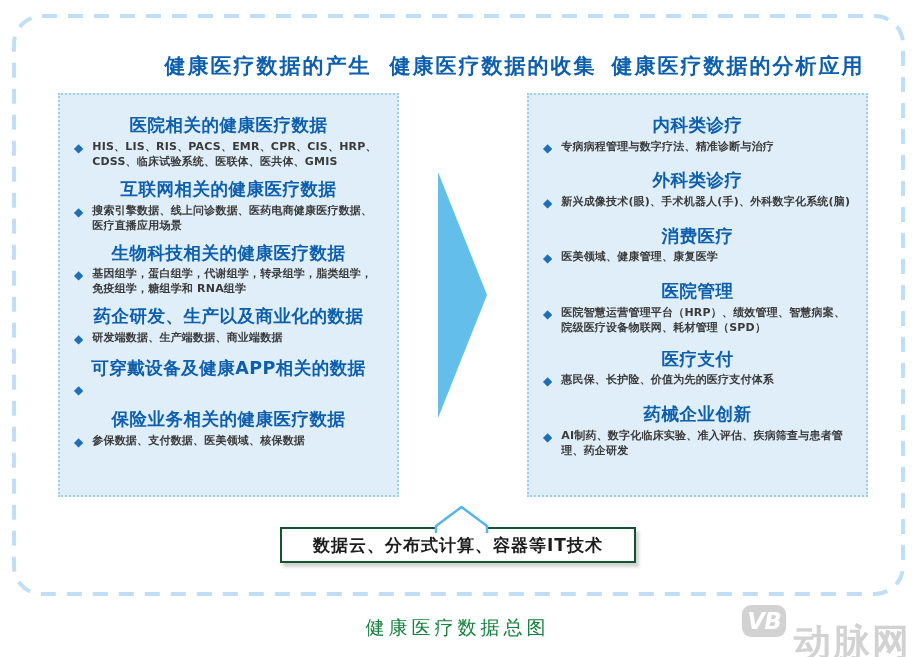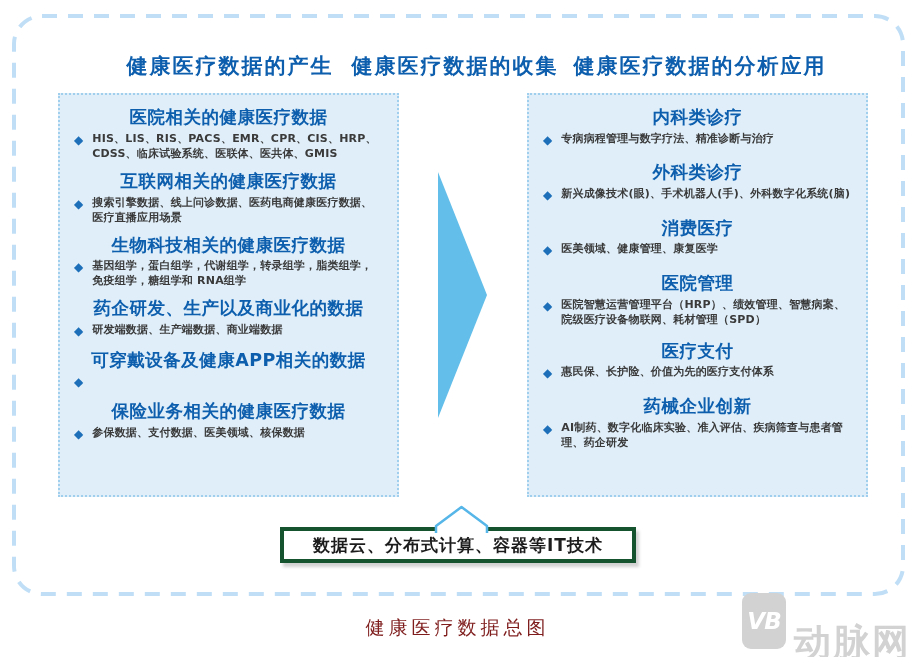--- a/index.html
+++ b/index.html
@@ -3,57 +3,57 @@
 <meta charset="utf-8">
 <style>
   html,body{margin:0;padding:0;background:#fff;}
   .canvas{
     position:relative;width:915px;height:657px;background:#fff;overflow:hidden;
     font-family:"DejaVu Sans","Liberation Sans",sans-serif;
   }
   .outer-border{position:absolute;left:12px;top:14px;}
   .top-header{
     position:absolute;top:52px;transform:translateX(-50%);
-    font-size:21px;font-weight:bold;color:#0d5fae;letter-spacing:2px;white-space:nowrap;
+    font-size:21px;font-weight:bold;color:#0d5fae;letter-spacing:2px;white-space:nowrap;margin-left:38px;
   }
   .h1{left:230px}.h2{left:455px}.h3{left:700px}
   .panel{
     position:absolute;top:93px;width:341px;height:404px;box-sizing:border-box;
     background:#dfeef9;border:2px dotted #9fcfed;padding:10px 12px 8px 12px;
   }
   .panel.left{left:58px}
   .panel.right{left:527px}
   .sec-title{
     font-size:17.5px;font-weight:bold;color:#0d5fae;letter-spacing:0.5px;
     text-align:center;margin:9px 0 3px 0;line-height:1.25;
   }
   .panel.right .sec-title{margin-top:13px;}
-  .section:first-child .sec-title{margin-top:2px;text-align:center;}
+  .section:first-child .sec-title{margin-top:10px;text-align:center;}
   .bullet-row{display:flex;gap:9px;padding:0 2px;align-items:flex-start;}
   .diamond{color:#1d6fb9;font-size:12px;line-height:1.45;flex:0 0 auto;}
   .sec-text{
     font-size:11px;font-weight:600;color:#3a3a3a;line-height:1.36;letter-spacing:0.2px;
   }
   .flow-arrow{position:absolute;left:438px;top:172px;}
   .it-box{
     position:absolute;left:280px;top:527px;width:356px;height:36px;box-sizing:border-box;
-    background:#fff;border:4px solid #14532d;display:flex;align-items:center;justify-content:center;
+    background:#fff;border:2px solid #14532d;display:flex;align-items:center;justify-content:center;
     box-shadow:3px 4px 3px rgba(0,0,0,0.18);
   }
   .it-box span{font-size:17px;font-weight:bold;color:#1c1c1c;letter-spacing:1px;}
   .up-arrow{position:absolute;left:434px;top:505px;z-index:2;}
   .caption{
     position:absolute;left:0;top:615px;width:915px;text-align:center;
-    font-size:19px;color:#7f1d1d;letter-spacing:4px;
+    font-size:19px;color:#15803d;letter-spacing:4px;
   }
   .watermark{
     position:absolute;left:742px;top:600px;height:42px;display:flex;align-items:center;gap:8px;
   }
   .vb-badge{
-    width:44px;height:56px;border-radius:9px;background:#d2d2d2;color:#fff;
+    width:44px;height:32px;border-radius:9px;background:#d2d2d2;color:#fff;
     display:flex;align-items:center;justify-content:center;
     font-weight:bold;font-style:italic;font-size:23px;letter-spacing:-1px;
   }
   .wm-text{font-size:37px;font-weight:bold;color:#d2d2d2;letter-spacing:2px;white-space:nowrap;margin-top:44px;}
 </style>
 </head>
 <body>
 
 <div class="canvas">
 

